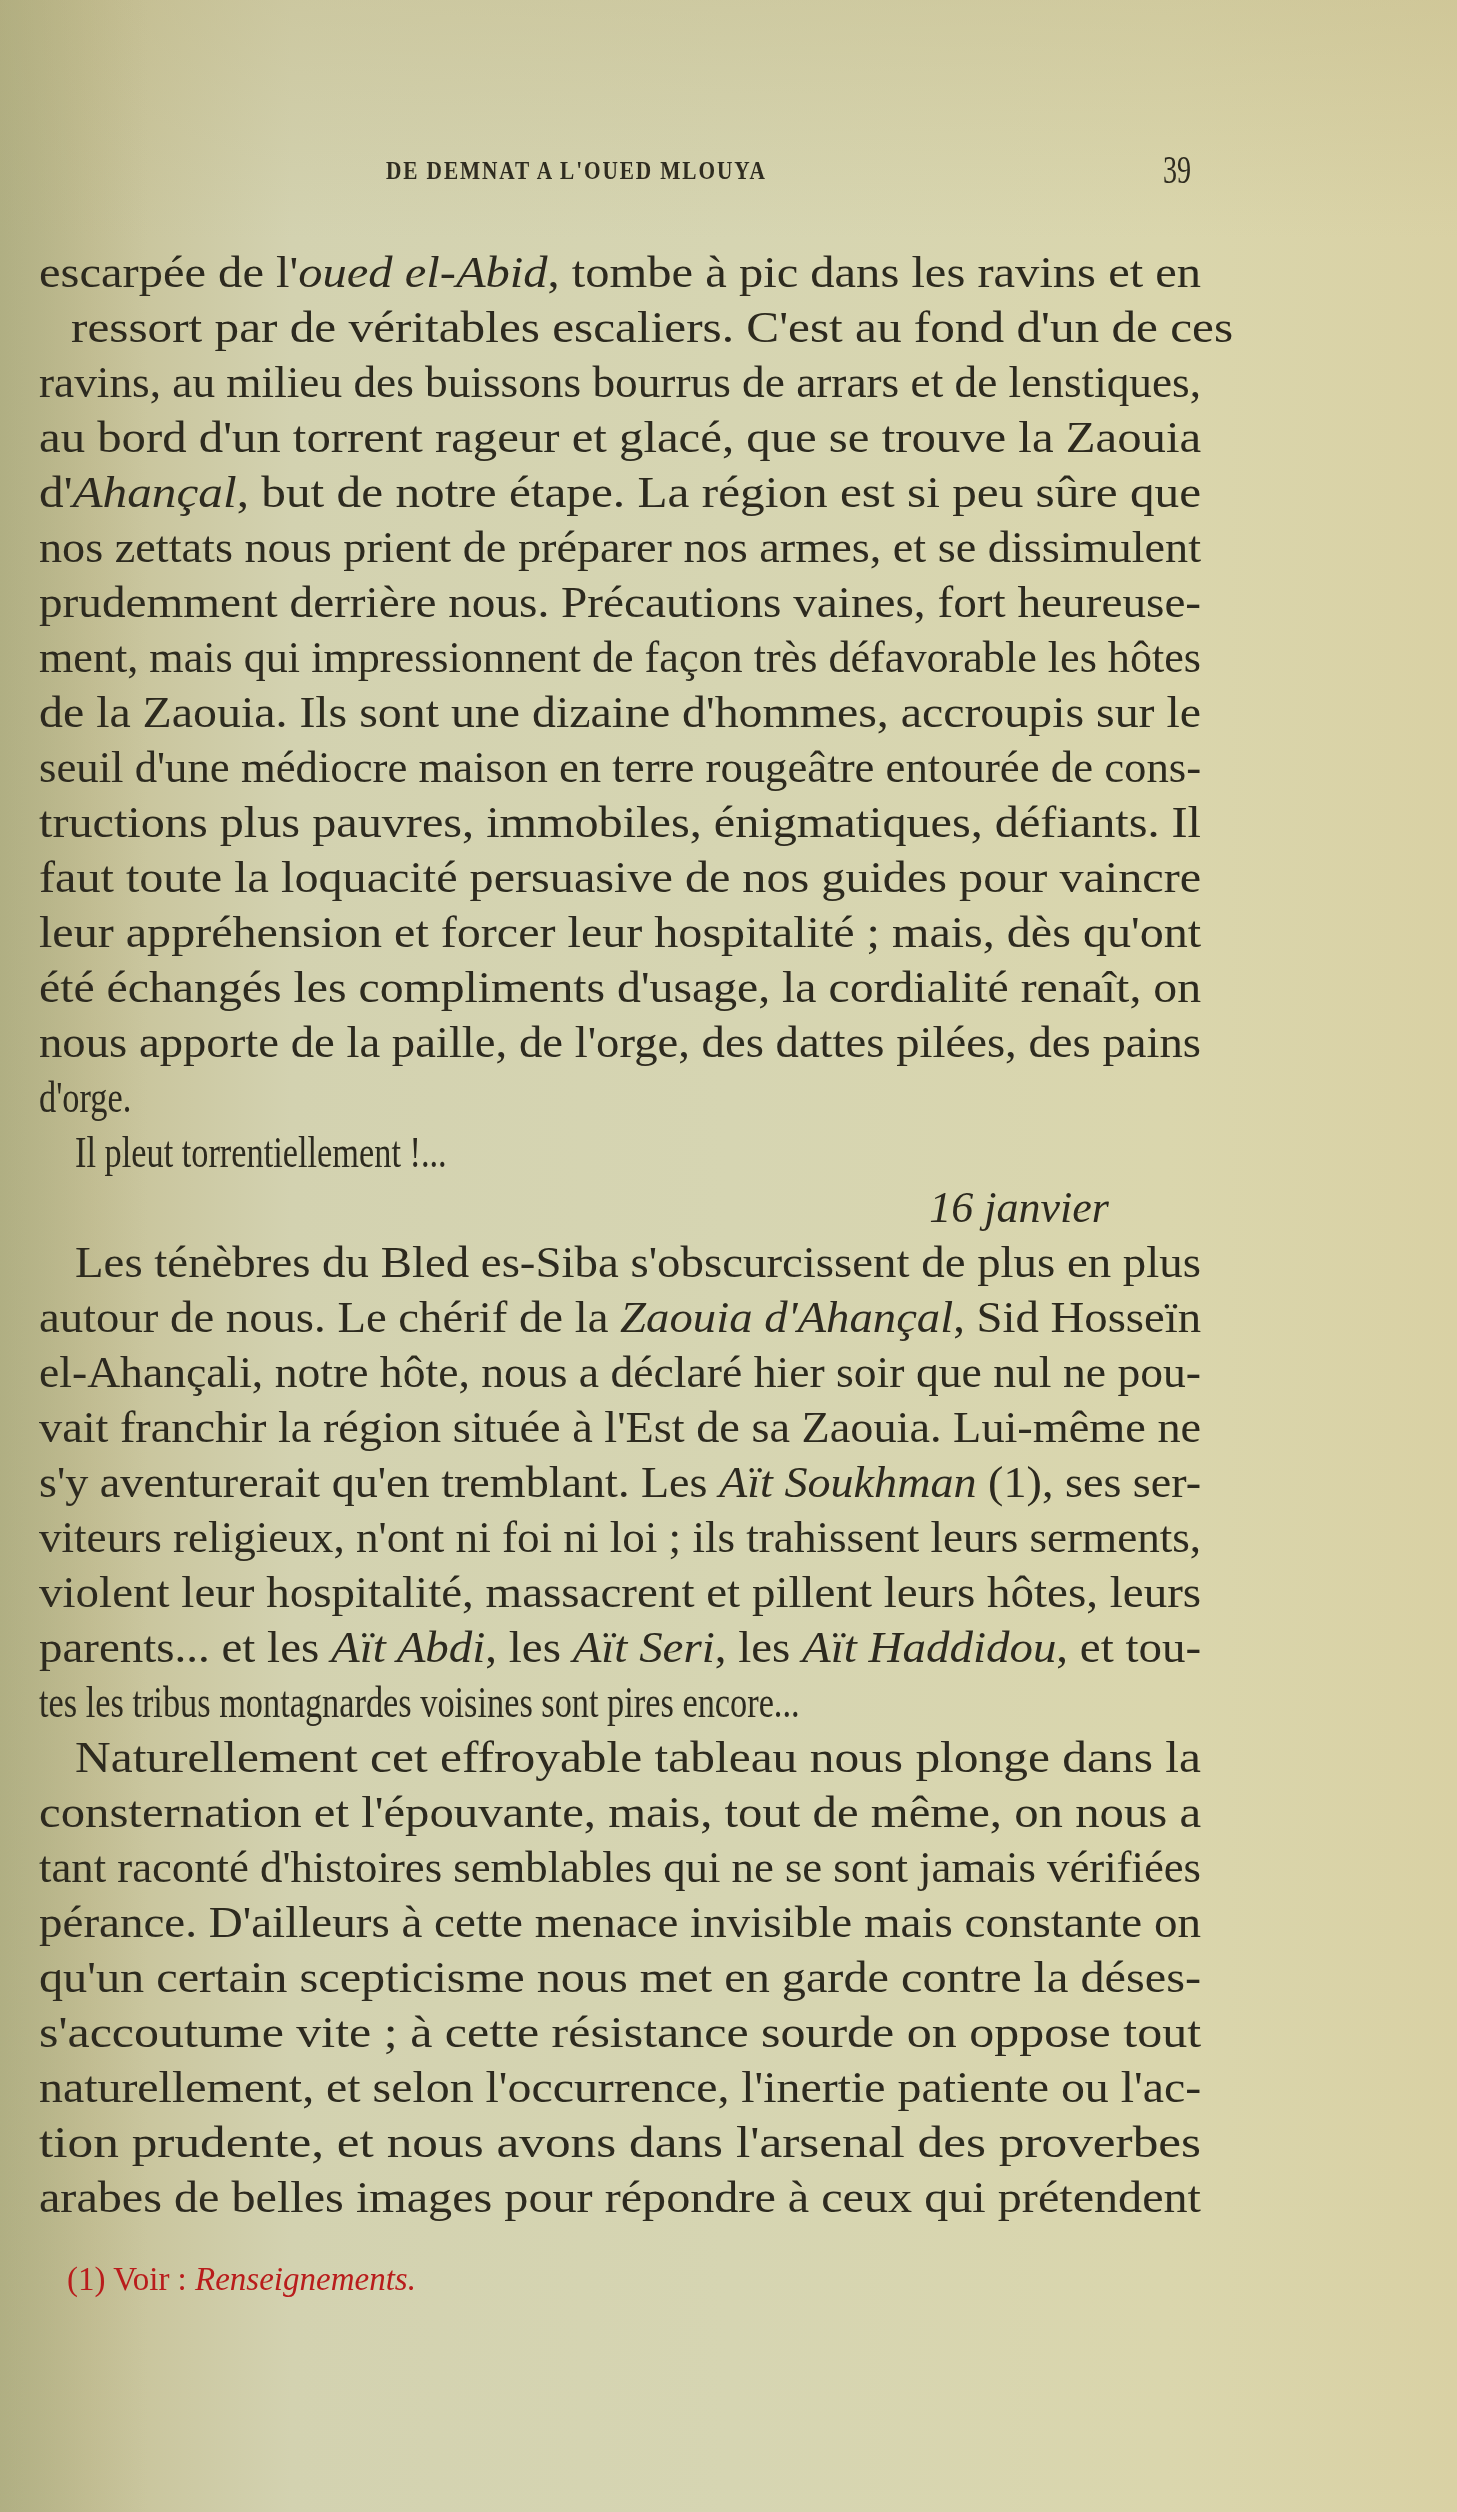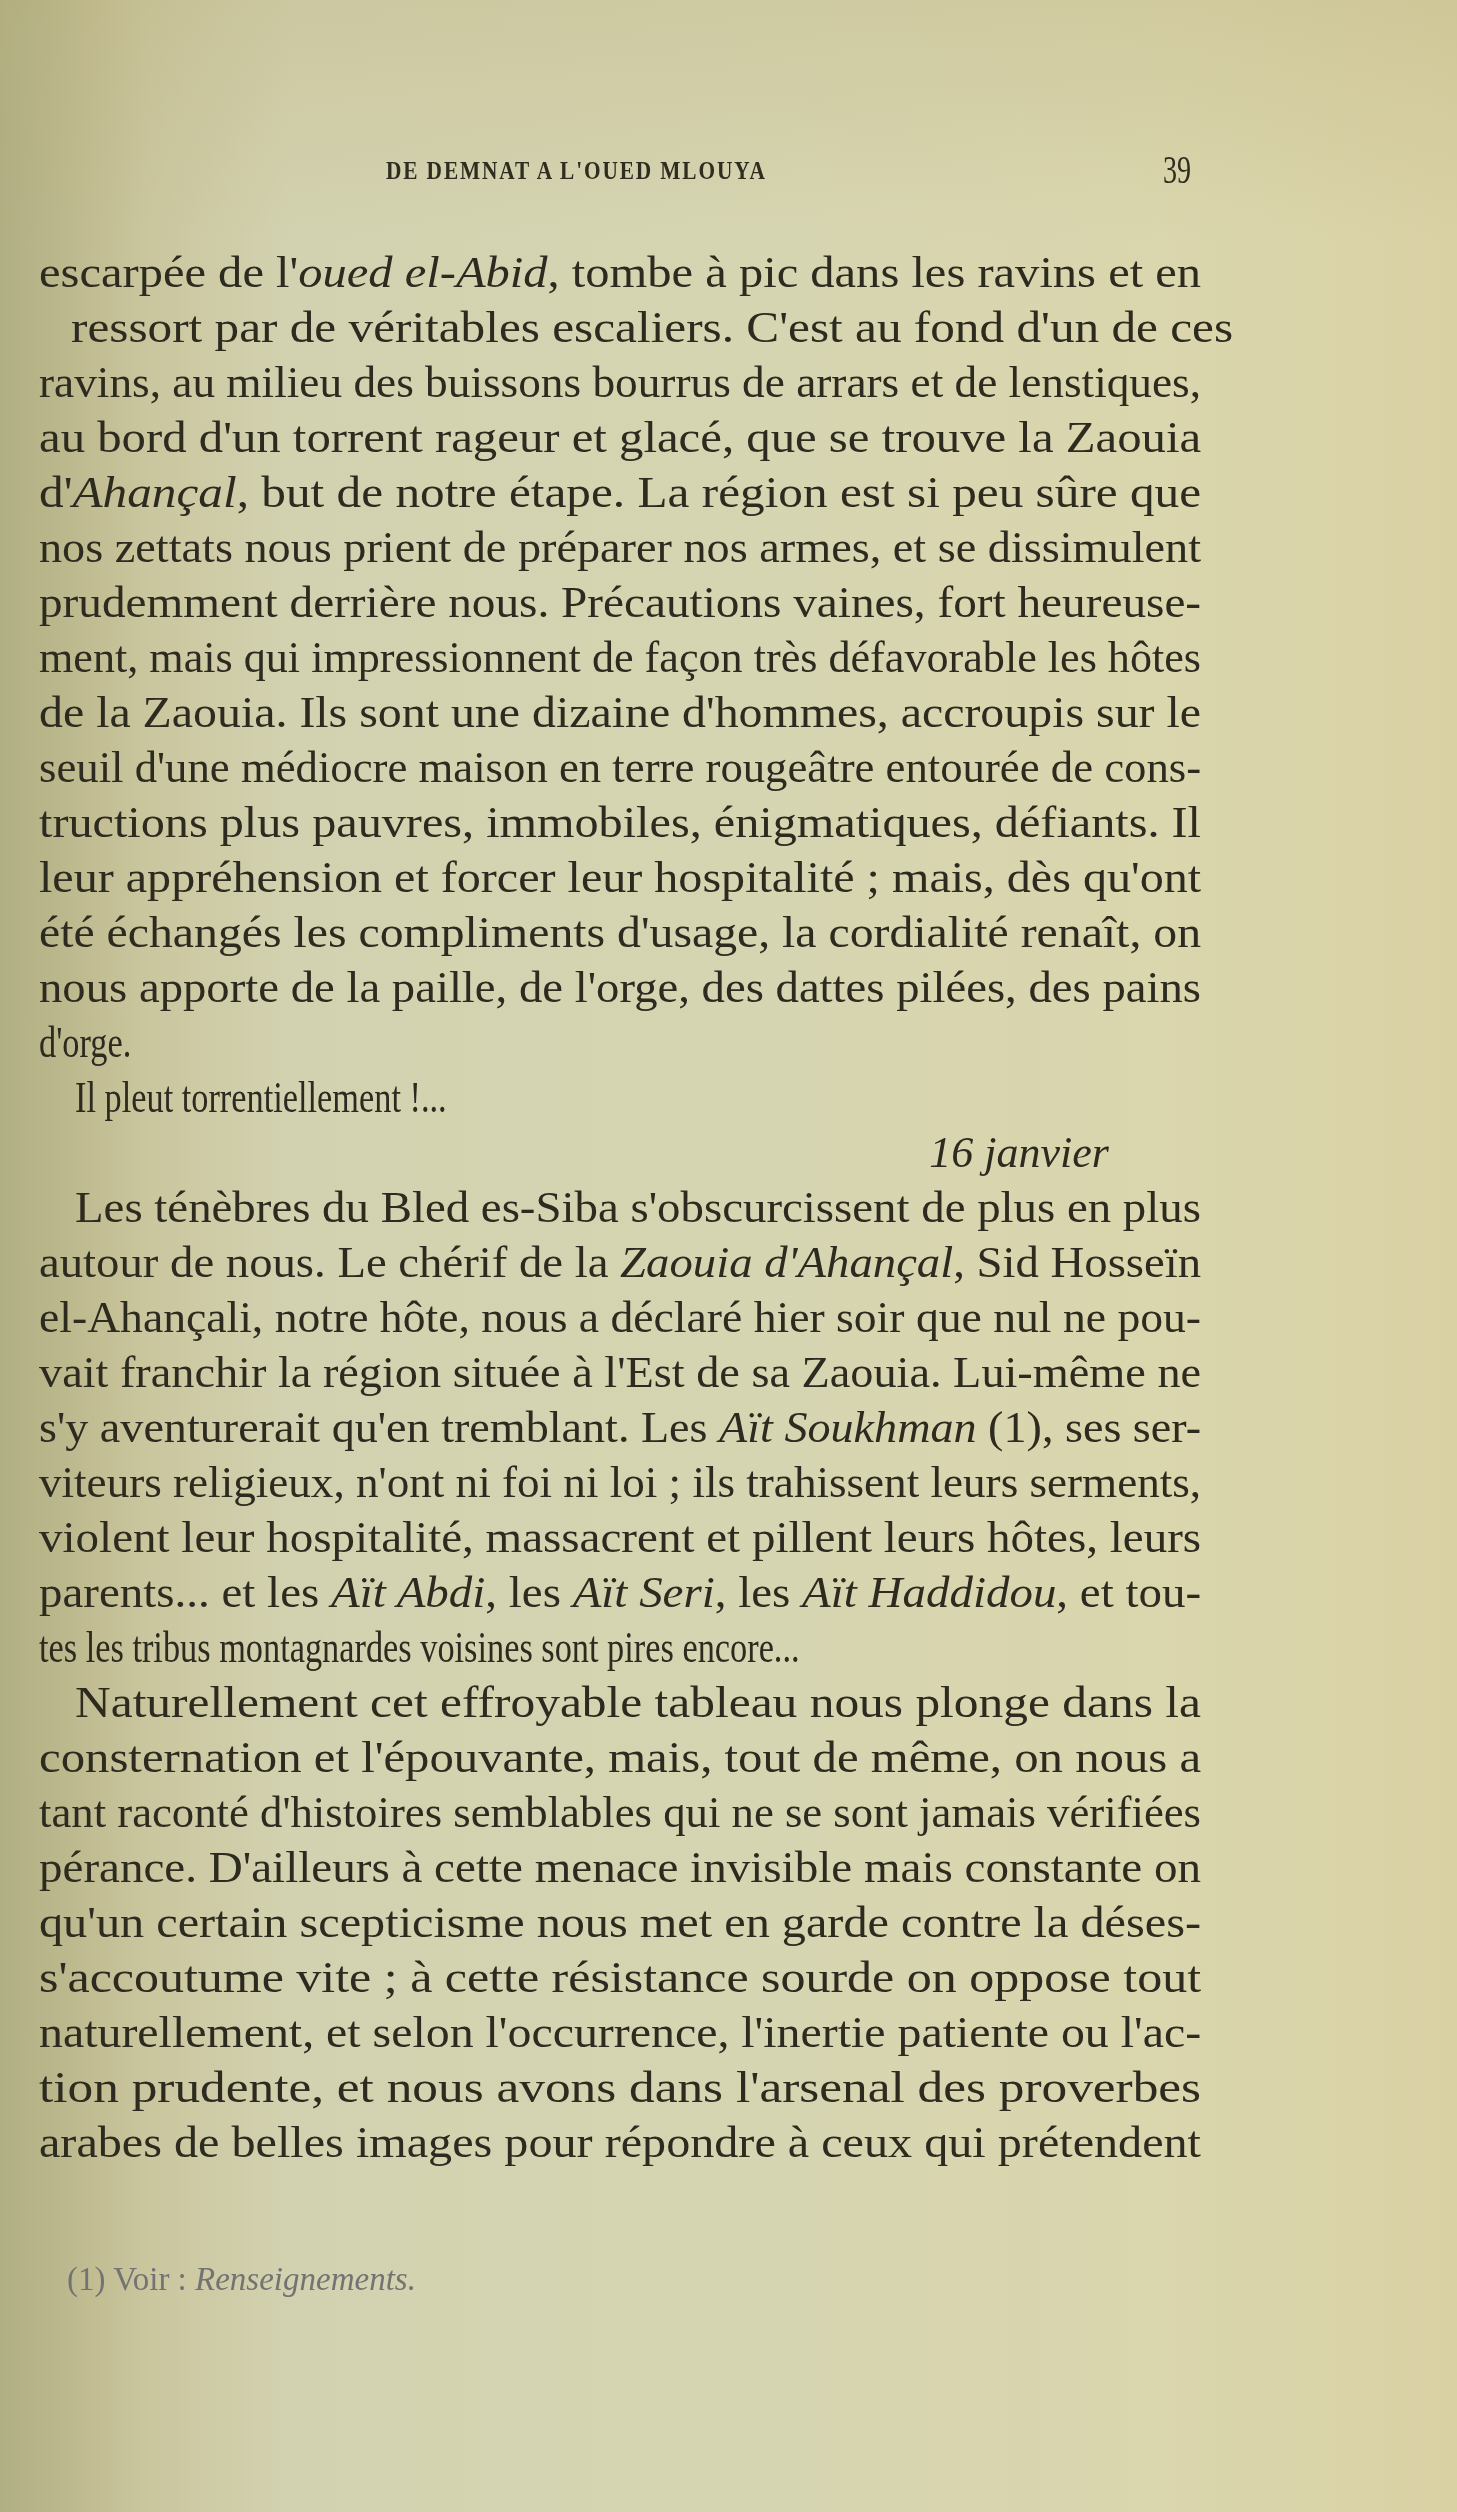--- a/index.html
+++ b/index.html
@@ -79,21 +79,21 @@
     line-height: 55px;
     text-align: right;
     font-style: italic;
     padding-right: 102px;
   }
   .footnote {
     position: absolute;
     left: 67px;
     top: 2261px;
     font-size: 33px;
-    color: #737373;
+    color: #b91c1c;
   }
   .footnote .it {
     font-style: italic;
   }
   .condensed {
     display: inline-block;
   }
 </style>
 </head>
 <body>
@@ -111,20 +111,21 @@
         <div class="line" style="text-align: left; text-align-last: left; margin-left: 32px;"><span class="condensed" style="transform: scaleX(1.119); transform-origin: left center;"><span>ressort par de véritables escaliers. C'est au fond d'un de ces</span></span></div>
         <div class="line" style="text-align: left; text-align-last: left;"><span class="condensed" style="transform: scaleX(1.0292); transform-origin: left center;"><span>ravins, au milieu des buissons bourrus de arrars et de lenstiques,</span></span></div>
         <div class="line" style="text-align: left; text-align-last: left;"><span class="condensed" style="transform: scaleX(1.108); transform-origin: left center;"><span>au bord d'un torrent rageur et glacé, que se trouve la Zaouia</span></span></div>
         <div class="line" style="text-align: left; text-align-last: left;"><span class="condensed" style="transform: scaleX(1.1196); transform-origin: left center;"><span>d'</span><span class="it">Ahançal</span><span>, but de notre étape. La région est si peu sûre que</span></span></div>
         <div class="line" style="text-align: left; text-align-last: left;"><span class="condensed" style="transform: scaleX(1.0508); transform-origin: left center;"><span>nos zettats nous prient de préparer nos armes, et se dissimulent</span></span></div>
         <div class="line" style="text-align: left; text-align-last: left;"><span class="condensed" style="transform: scaleX(1.0735); transform-origin: left center;"><span>prudemment derrière nous. Précautions vaines, fort heureuse-</span></span></div>
         <div class="line" style="text-align: left; text-align-last: left;"><span class="condensed" style="transform: scaleX(1.0032); transform-origin: left center;"><span>ment, mais qui impressionnent de façon très défavorable les hôtes</span></span></div>
         <div class="line" style="text-align: left; text-align-last: left;"><span class="condensed" style="transform: scaleX(1.0875); transform-origin: left center;"><span>de la Zaouia. Ils sont une dizaine d'hommes, accroupis sur le</span></span></div>
         <div class="line" style="text-align: left; text-align-last: left;"><span class="condensed" style="transform: scaleX(1.0168); transform-origin: left center;"><span>seuil d'une médiocre maison en terre rougeâtre entourée de cons-</span></span></div>
         <div class="line" style="text-align: left; text-align-last: left;"><span class="condensed" style="transform: scaleX(1.0955); transform-origin: left center;"><span>tructions plus pauvres, immobiles, énigmatiques, défiants. Il</span></span></div>
+        <div class="line" style="text-align: left; text-align-last: left;"><span class="condensed" style="transform: scaleX(1.0945); transform-origin: left center;"><span>faut toute la loquacité persuasive de nos guides pour vaincre</span></span></div>
         <div class="line" style="text-align: left; text-align-last: left;"><span class="condensed" style="transform: scaleX(1.0926); transform-origin: left center;"><span>leur appréhension et forcer leur hospitalité ; mais, dès qu'ont</span></span></div>
         <div class="line" style="text-align: right; text-align-last: left;"><span class="condensed" style="transform: scaleX(1.0851); transform-origin: left center;"><span>été échangés les compliments d'usage, la cordialité renaît, on</span></span></div>
         <div class="line" style="text-align: left; text-align-last: left;"><span class="condensed" style="transform: scaleX(1.0616); transform-origin: left center;"><span>nous apporte de la paille, de l'orge, des dattes pilées, des pains</span></span></div>
         <div class="line last" style="text-align: left; text-align-last: left;"><span class="condensed" style="transform: scaleX(0.78); transform-origin: left center;"><span>d'orge.</span></span></div>
       </div>
       <div>
         <div class="line last indent" style="text-align: left; text-align-last: left;"><span class="condensed" style="transform: scaleX(0.78); transform-origin: left center;"><span>Il pleut torrentiellement !...</span></span></div>
       </div>
     </div>
   <div class="date-line">16 janvier</div>

